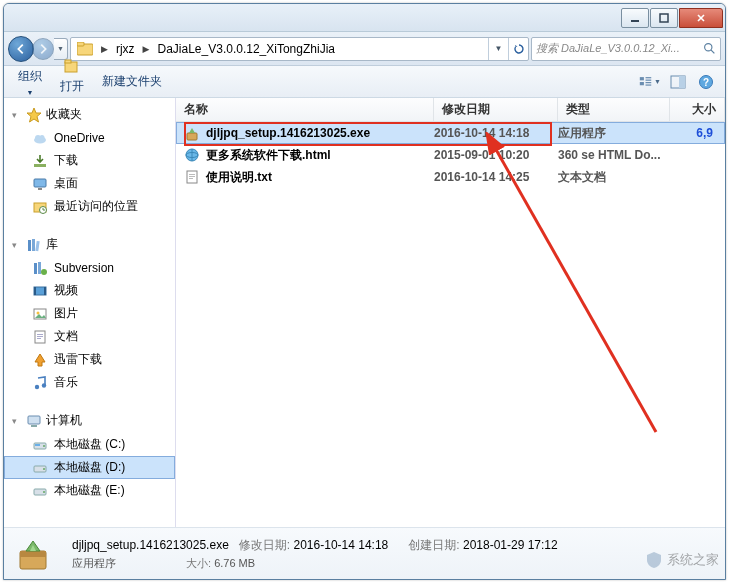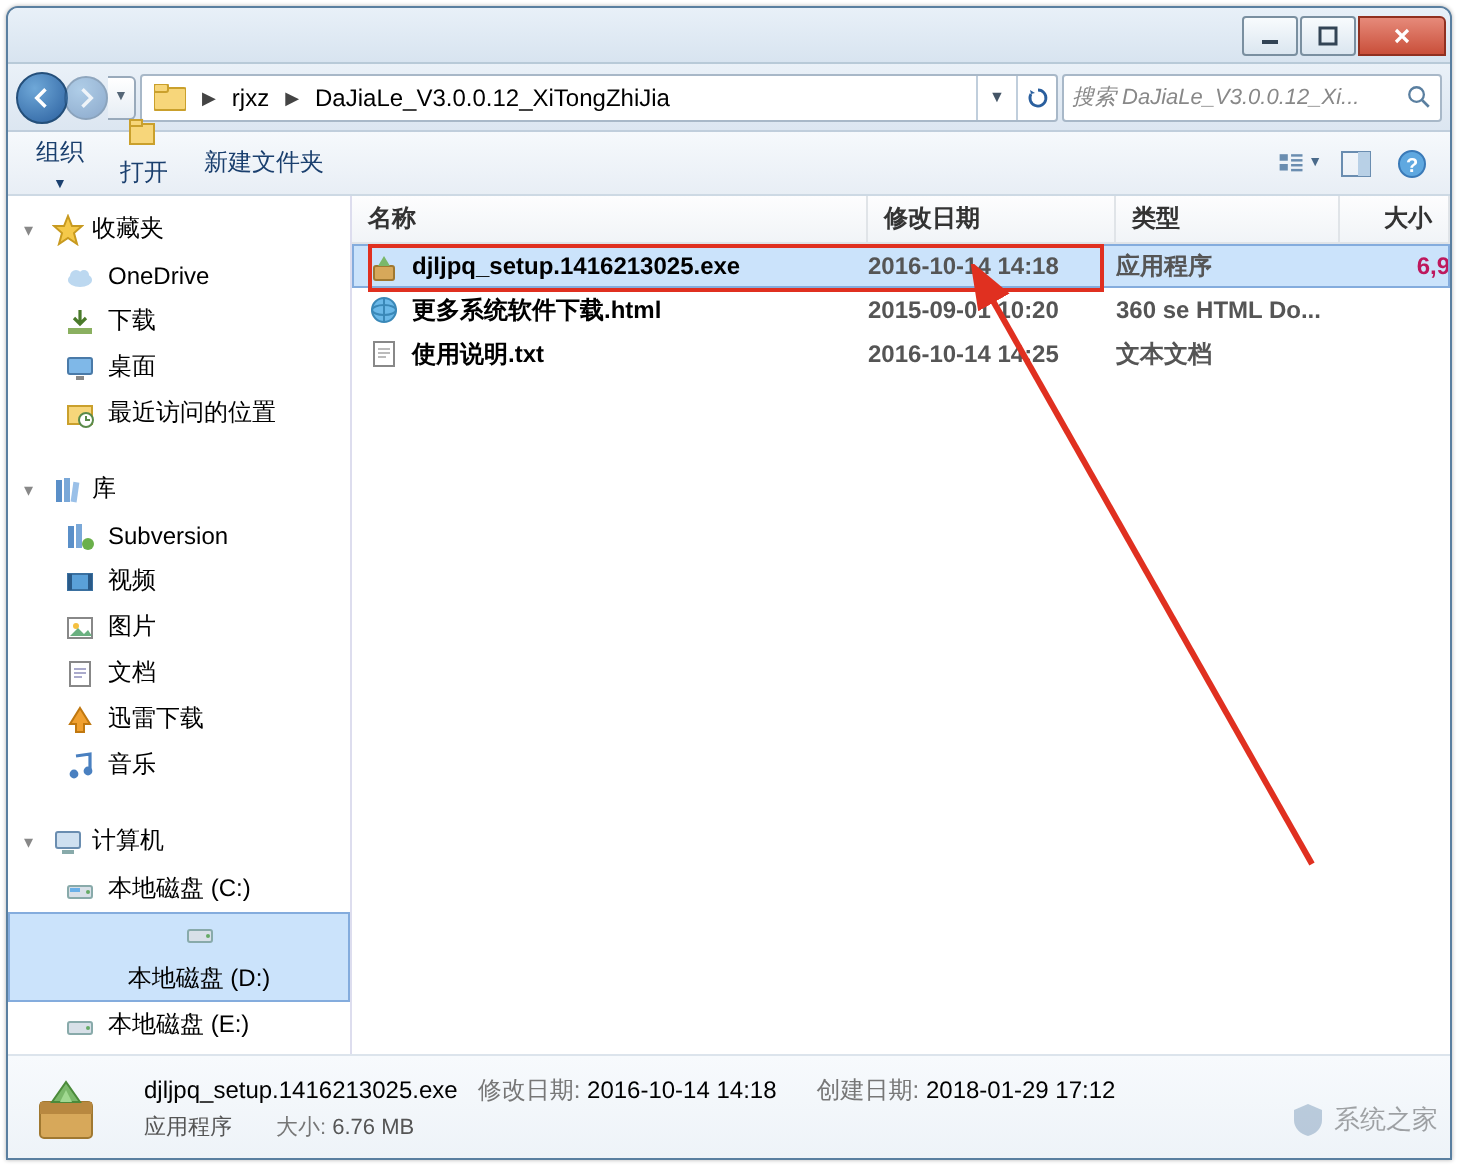--- a/index.html
+++ b/index.html
@@ -38,53 +38,53 @@
 .ticon { width: 22px; height: 22px; display: flex; align-items: center; justify-content: center; cursor: pointer; color: #4a6a8a; }
 .ticon .arr { font-size: 7px; margin-left: 2px; }
 
 
 .body { flex: 1; display: flex; min-height: 0; }
 .sidebar { width: 172px; border-right: 1px solid #dde; overflow-y: auto; font-size: 12px; background: #fff; }
 .sidegroup { padding: 4px 0 10px; }
 .sidehead { display: flex; align-items: center; gap: 4px; padding: 4px 8px; font-weight: normal; cursor: pointer; }
 .sidehead .tri { font-size: 9px; color: #888; width: 10px; }
 .sideitem { display: flex; align-items: center; gap: 6px; padding: 3px 8px 3px 28px; cursor: pointer; }
-.sideitem.selected { background: #cbe3fb; outline: 1px solid #84acdd; outline-offset: -1px; flex-direction: column; }
+.sideitem.selected { background: #cbe3fb; outline: 1px solid #84acdd; outline-offset: -1px; }
 .side-icon { width: 16px; height: 16px; flex-shrink: 0; display: flex; align-items: center; justify-content: center; }
 
 
 .main { flex: 1; display: flex; flex-direction: column; min-width: 0; font-weight: bold; }
 .cols { height: 24px; display: flex; align-items: stretch; border-bottom: 1px solid #e0e4e8; font-size: 12px; color: #333; background: linear-gradient(#fdfdfe,#f1f4f7); }
 .col { display: flex; align-items: center; padding: 0 8px; border-right: 1px solid #e0e4e8; cursor: pointer; }
 .col-name { width: 258px; }
 .col-date { width: 124px; }
 .col-type { width: 112px; }
 .col-size { flex: 1; justify-content: flex-end; }
 .filelist { flex: 1; overflow: auto; position: relative; }
 .row { height: 22px; display: flex; align-items: center; font-size: 12px; padding-left: 8px; cursor: pointer; }
 .row.selected { background: #cbe3fb; outline: 1px solid #84acdd; outline-offset: -1px; }
 .cell-name { width: 250px; display: flex; align-items: center; gap: 6px; overflow: hidden; white-space: nowrap; }
 .cell-date { width: 124px; color: #555; }
 .cell-type { width: 112px; color: #555; overflow: hidden; white-space: nowrap; text-overflow: ellipsis; }
-.cell-size { flex: 1; text-align: right; color: #be185d; }
+.cell-size { flex: 1; text-align: right; padding-right: 12px; color: #1d4ed8; }
 .file-icon { width: 16px; height: 16px; flex-shrink: 0; }
 
 
 .redbox { position: absolute; border: 2px solid #e03020; pointer-events: none; }
 
 
 .redarrow { position: absolute; pointer-events: none; }
 
 
 .details { height: 52px; border-top: 1px solid #dce4ec; background: linear-gradient(#f7fafd,#eef3f8); display: flex; align-items: center; padding: 4px 10px; gap: 20px; font-size: 11px; }
 .details .bigicon { width: 38px; height: 38px; }
 .details .info { display: flex; flex-direction: column; gap: 2px; }
 .details .line1 { font-size: 12px; }
 .details .meta { color: #555; display: flex; gap: 22px; }
-.details .meta b { color: #777; font-weight: normal; }
+.details .meta b { color: #777; font-weight: normal; margin-left: 48px; }
 
 
 .watermark { position: absolute; right: 10px; bottom: 14px; font-size: 13px; color: rgba(0,0,0,.35); display: flex; align-items: center; gap: 4px; }
 .watermark .wm-shield { width: 18px; height: 18px; }
 </style>
 </head>
 <body>
 
 <div class="window">
 

